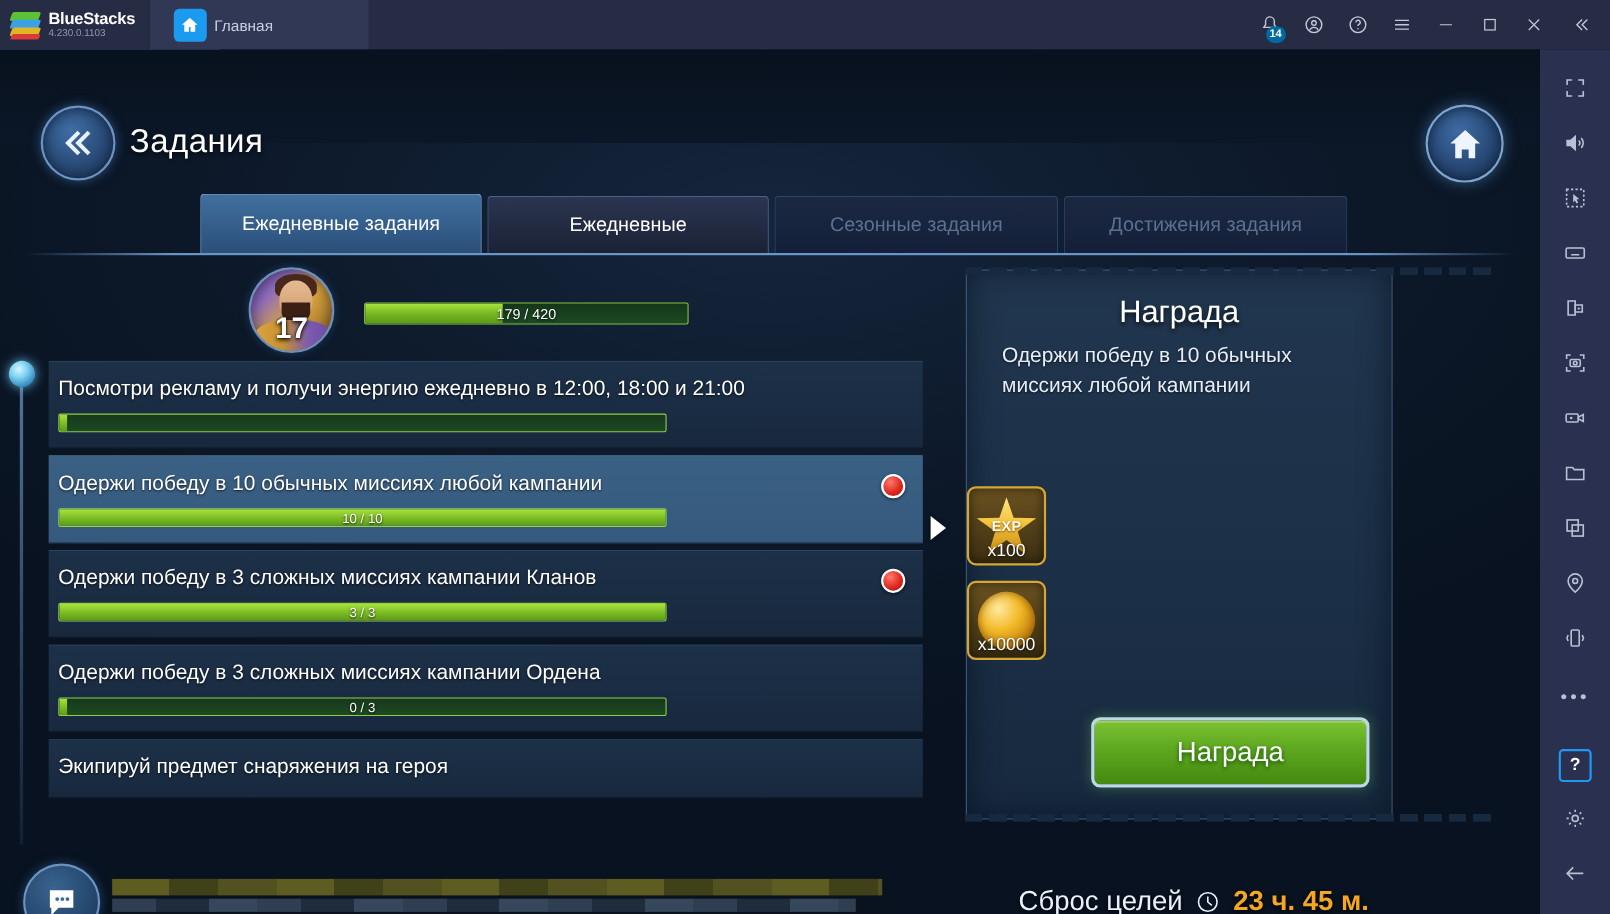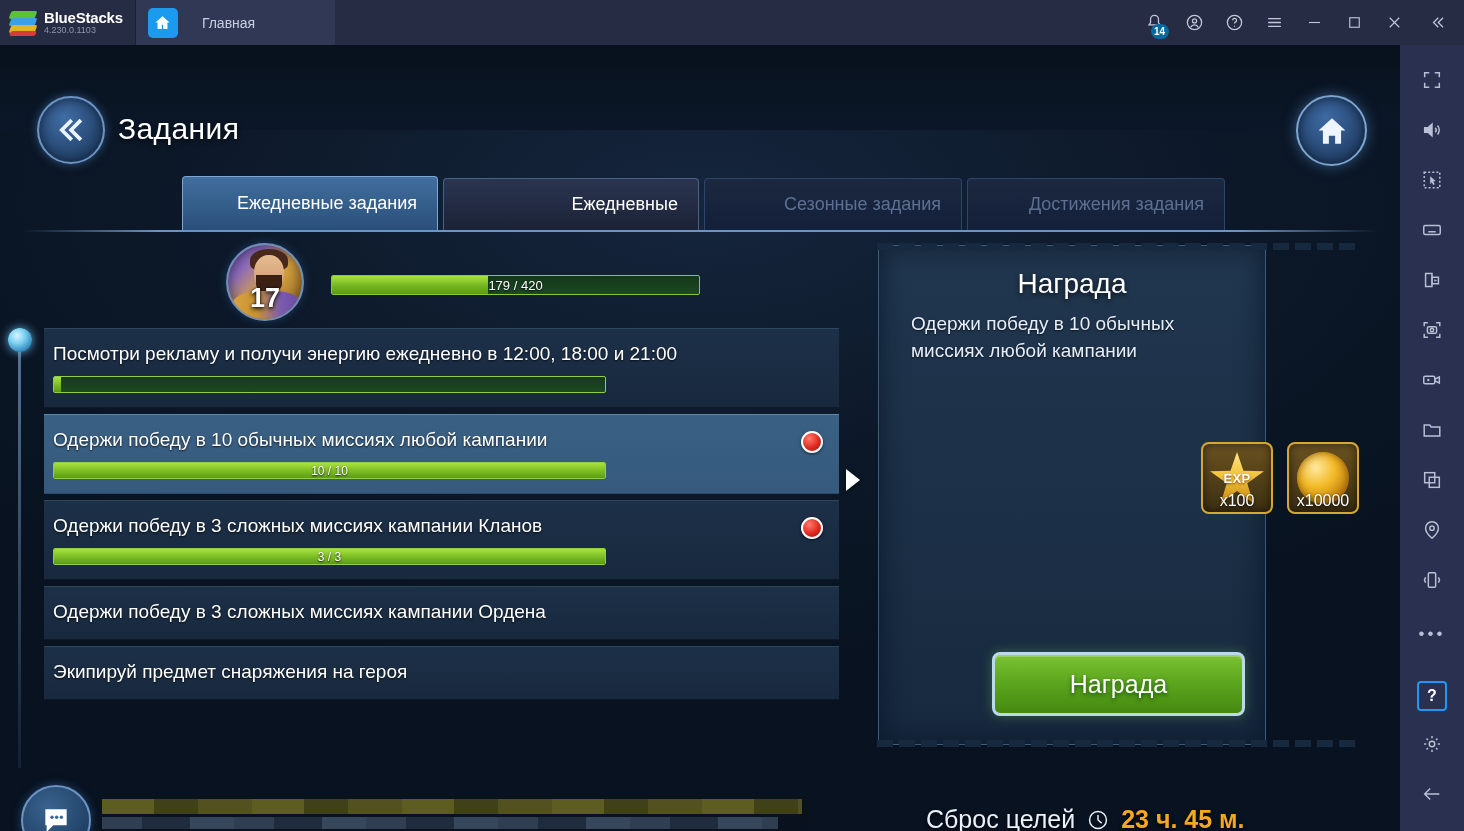--- a/index.html
+++ b/index.html
@@ -25,22 +25,22 @@
   .bs-logo-glyph i { position: absolute; left: 0; width: 26px; height: 8px; border-radius: 2px; display: block; }
   .bs-logo-glyph i.l1 { top: 1px;  background: #5bc236; transform: skewX(-20deg); }
   .bs-logo-glyph i.l2 { top: 8px;  background: #3aa0e8; transform: skewX(-20deg); }
   .bs-logo-glyph i.l3 { top: 15px; background: #e0b526; transform: skewX(-20deg); }
   .bs-logo-glyph i.l4 { top: 21px; background: #d93b3b; transform: skewX(-20deg); height: 5px;}
   .bs-logo-text { line-height: 1.05; }
   .bs-logo-name { color: #ffffff; font-size: 15px; font-weight: bold; letter-spacing: -0.2px; }
   .bs-logo-ver  { color: #8e96ad; font-size: 9px; }
 
   .bs-tab {
-    display: flex; align-items: center; gap: 24px;
-    padding: 0 12px; min-width: 200px;
+    display: flex; align-items: center; gap: 7px;
+    padding: 0 22px; min-width: 200px;
     border-left: 1px solid #1b2034;
     position: relative; cursor: default;
   }
   .bs-tab.home { background: #2e3category; }
   .bs-tab.home { background: #313856; width: 200px; }
   .bs-tab.game { background: #353d5e; width: 200px; border-top: 2px solid #4a8fd4; }
   .bs-tab-label { color: #c9cfe0; font-size: 14px; white-space: nowrap; }
   .tab-icon-home {
     width: 30px; height: 30px; border-radius: 5px; background: #1b9bf0;
     display: flex; align-items: center; justify-content: center; flex: none;
@@ -107,21 +107,21 @@
   }
   .home-btn svg { width: 34px; height: 34px; fill: #eef5ff; }
 
   
   .tabs { position: absolute; left: 182px; top: 131px; display: flex; align-items: flex-end; }
   .tabrow-line {
     position: absolute; left: 22px; top: 185px; width: 1356px; height: 2px;
     background: linear-gradient(90deg, rgba(90,140,200,0) 0%, rgba(120,170,225,.85) 10%, rgba(120,170,225,.85) 90%, rgba(90,140,200,0) 100%);
   }
   .tab {
-    height: 52px; display: flex; align-items: center; justify-content: flex-end;
+    height: 52px; display: flex; align-items: center; justify-content: center;
     padding: 0 20px; margin-right: 5px;
     font-size: 18px; color: #e8eef8; cursor: pointer; position: relative;
     border-radius: 4px 4px 0 0;
   }
   .tab.active {
     height: 54px;
     background: linear-gradient(180deg,#3c6ea5 0%, #2d5party 100%);
     background: linear-gradient(180deg,#416f9f 0%, #2a4f79 100%);
     border: 1px solid #7ba7d6;
     border-bottom: none;
@@ -176,21 +176,21 @@
     border-radius: 40% 40% 0 0;
   }
   .avatar-level {
     position: absolute; left: 0; top: 40px; width: 78px; text-align: center;
     color: #ffffff; font-size: 27px; font-weight: bold;
     text-shadow: 0 2px 4px rgba(0,0,0,.9), 0 0 2px #000;
     pointer-events: none;
   }
 
   .xpbar {
-    position: absolute; left: 331px; top: 230px; width: 369px; height: 20px;
+    position: absolute; left: 331px; top: 230px; width: 295px; height: 20px;
     background: linear-gradient(180deg,#14361a 0%, #1c4a22 100%);
     border: 1px solid #86c93c; border-radius: 2px; overflow: hidden;
   }
   .xpbar .fill {
     height: 100%; background: linear-gradient(180deg,#a9e23c 0%, #74b521 55%, #5d9a18 100%);
   }
   .xpbar .lbl {
     position: absolute; left: 0; top: 0; width: 100%; height: 100%;
     display: flex; align-items: center; justify-content: center;
     color: #ffffff; font-size: 13px; text-shadow: 0 1px 2px rgba(0,0,0,.9);
@@ -265,21 +265,21 @@
   .reward-title {
     text-align: center; margin-top: 22px;
     color: #ffffff; font-size: 28px; text-shadow: 0 2px 5px rgba(0,0,0,.75);
   }
   .reward-desc {
     margin: 10px 30px 0 32px; color: #e6eefa; font-size: 19px; line-height: 27px;
     text-shadow: 0 1px 2px rgba(0,0,0,.7);
   }
   .reward-items {
     position: absolute; left: 0; top: 196px; width: 480px;
-    display: flex; justify-content: flex-end; gap: 14px;
+    display: flex; justify-content: center; gap: 14px; flex-direction: column;
   }
   .item {
     width: 72px; height: 72px; border-radius: 8px; position: relative;
     border: 2px solid #d6a732;
     background: linear-gradient(180deg,#6b5220 0%, #3c2f12 100%);
     box-shadow: inset 0 0 10px rgba(0,0,0,.55);
   }
   .item .art { position: absolute; inset: 4px; display:flex; align-items:center; justify-content:center; }
   .item .star {
     width: 54px; height: 52px;
@@ -515,20 +515,24 @@
         <div class="task">
           <div class="txt">Одержи победу в 3 сложных миссиях кампании Кланов</div>
           <div class="pbar">
             <div class="fill" style="width: 100%;"></div>
             <div class="lbl">3 / 3</div>
           </div>
           <div class="reddot"></div>
         </div>
         <div class="task">
           <div class="txt">Одержи победу в 3 сложных миссиях кампании Ордена</div>
+          <div class="pbar">
+            <div class="fill" style="width: 1.2%;"></div>
+            <div class="lbl">0 / 3</div>
+          </div>
         </div>
         <div class="task">
           <div class="txt">Экипируй предмет снаряжения на героя</div>
         </div>
       </div>
     <div class="sel-arrow"></div>
 
     <div class="reward">
       <div class="reward-title">Награда</div>
       <div class="reward-desc">Одержи победу в 10 обычных миссиях любой кампании</div>

